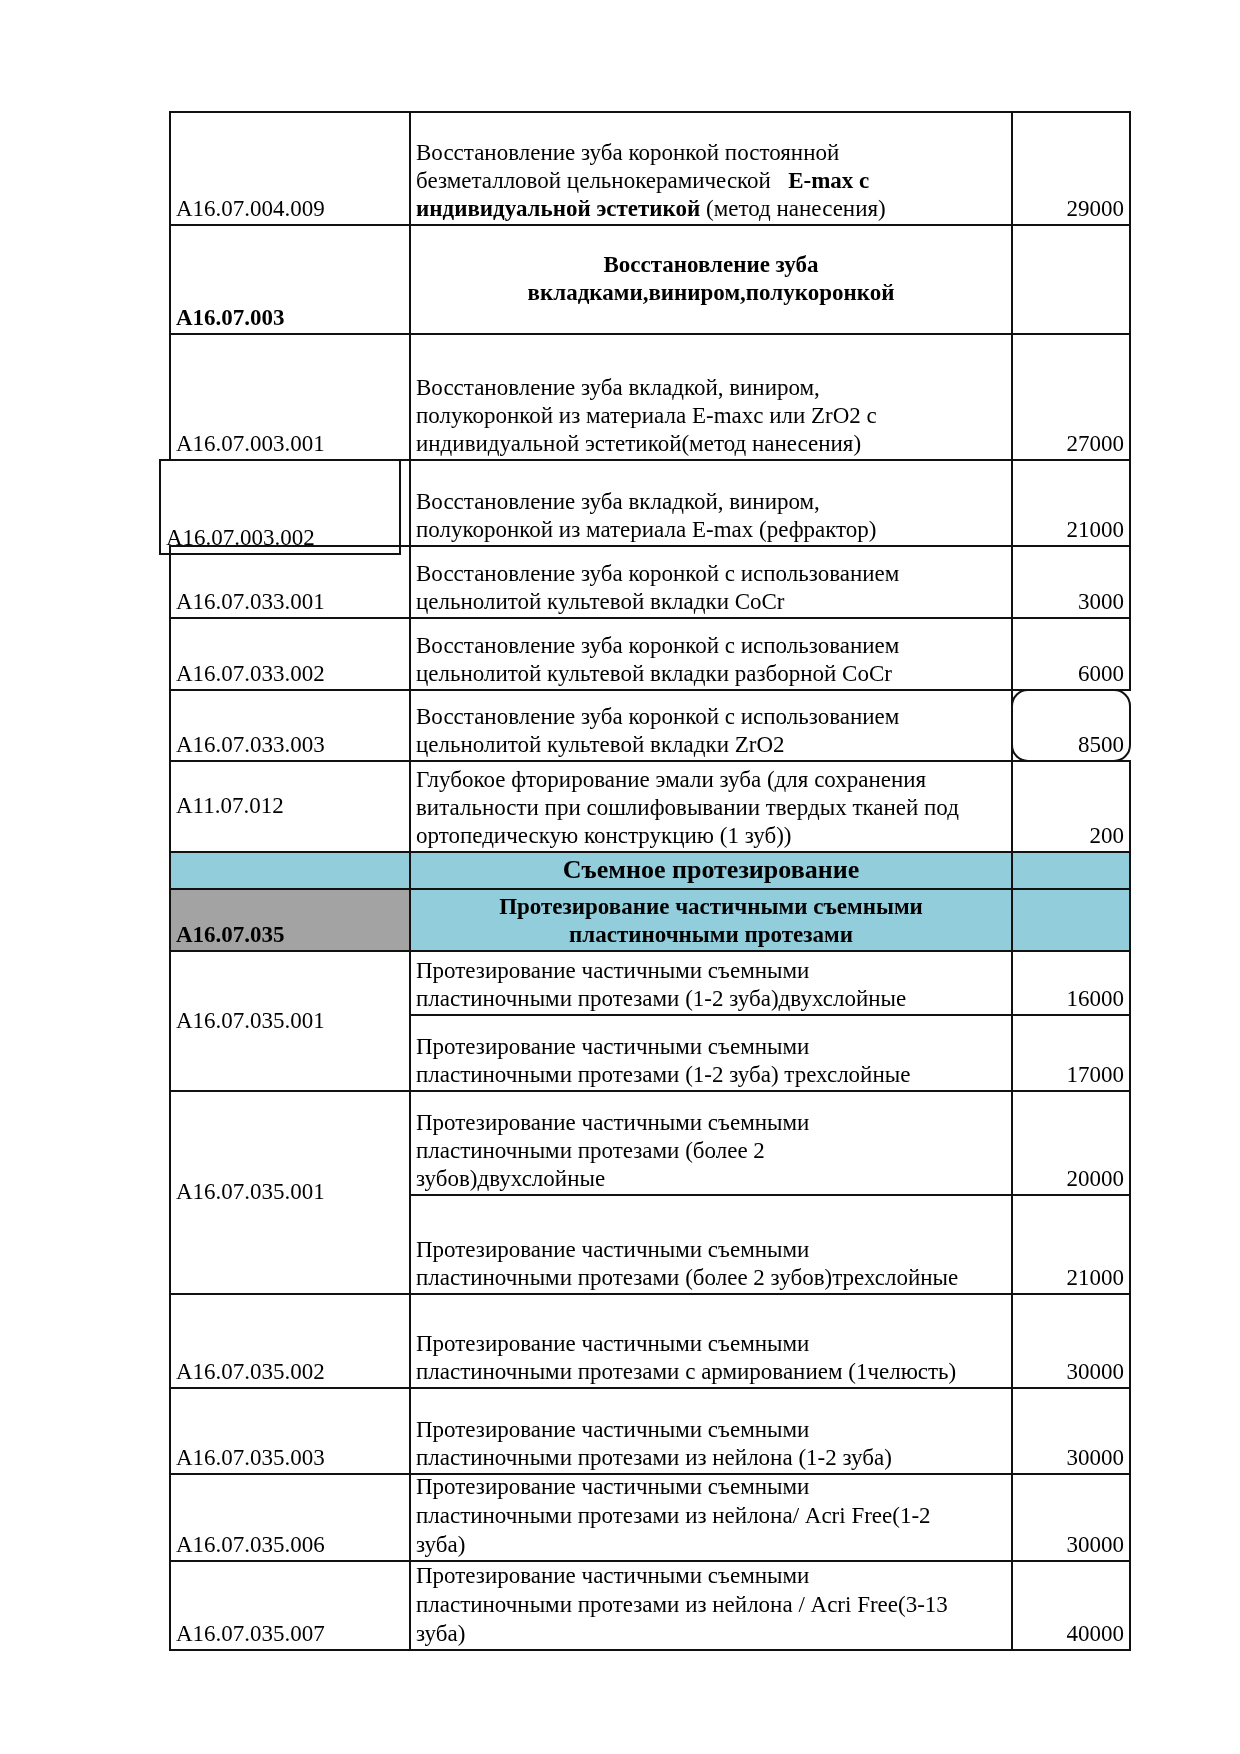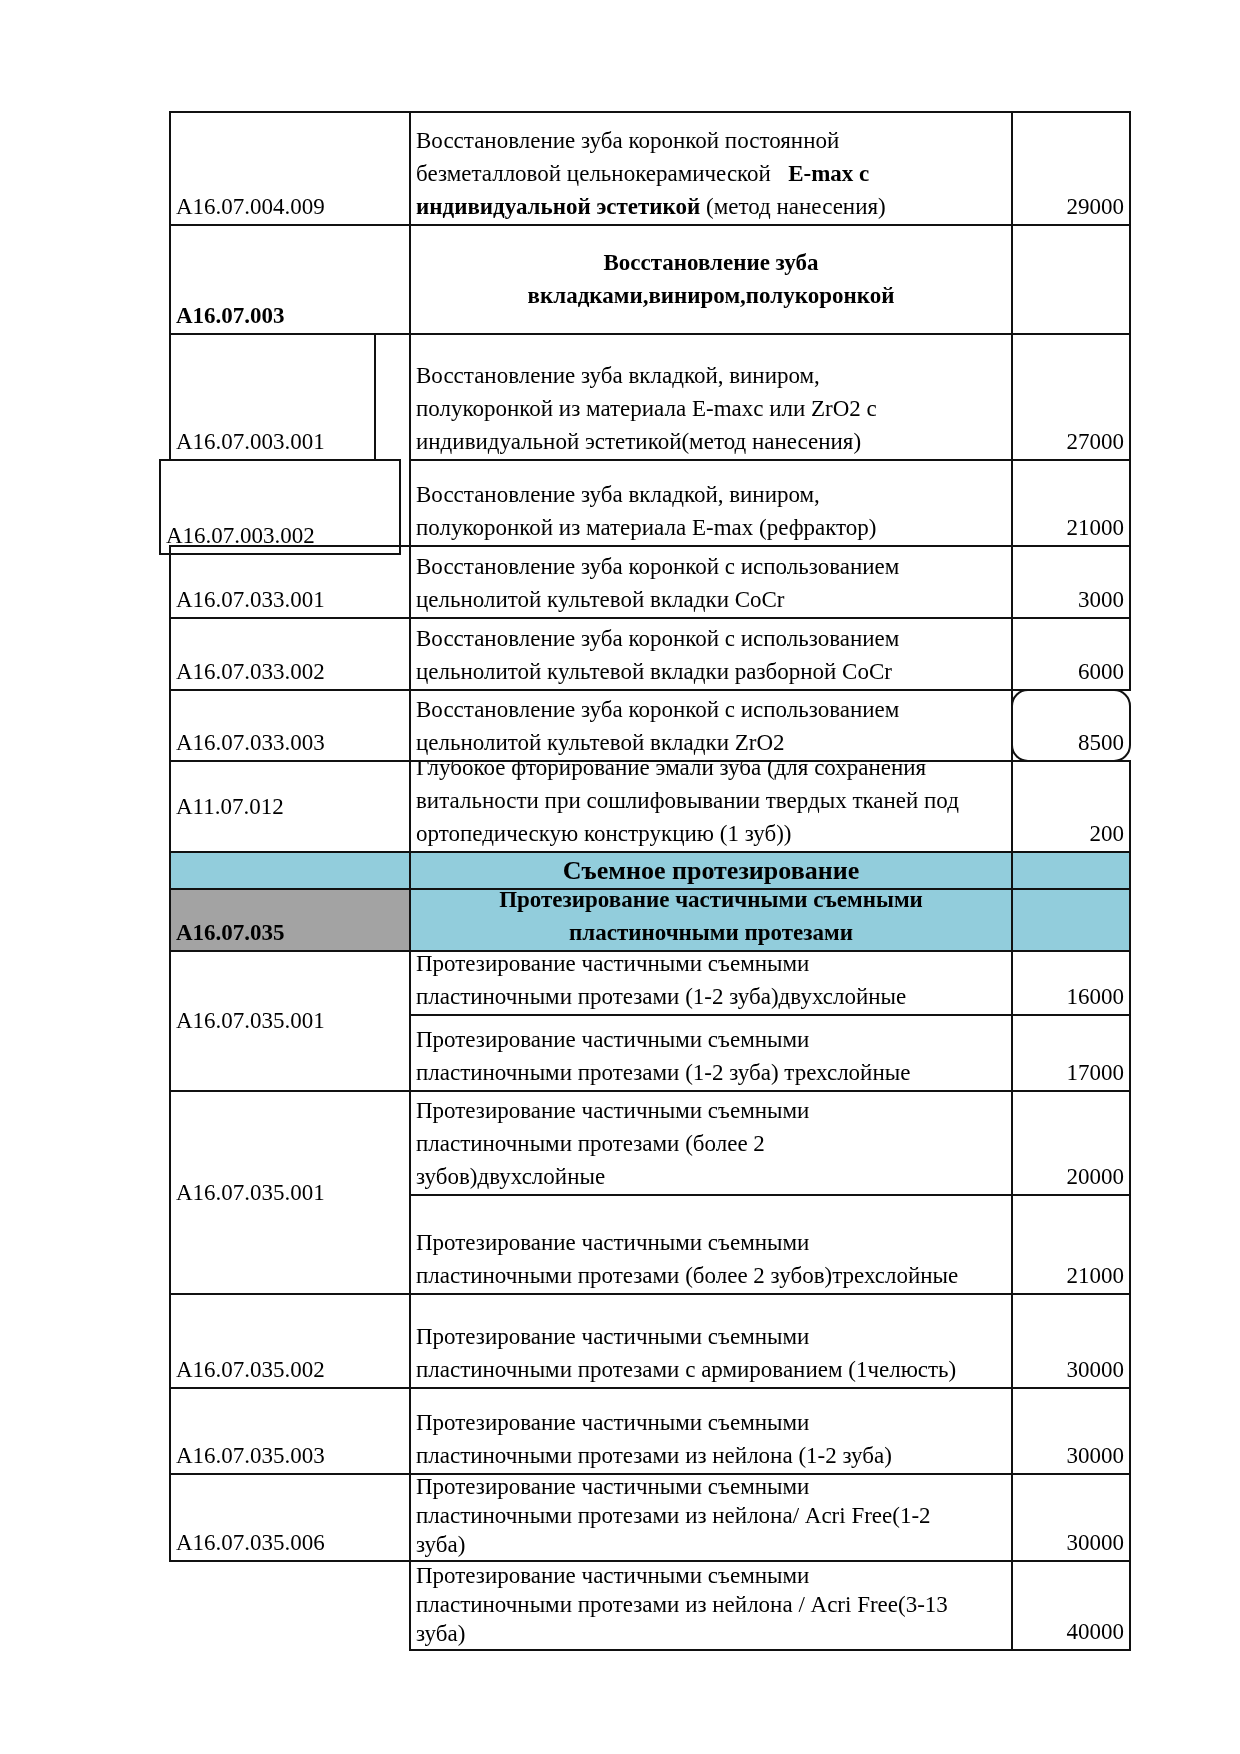--- a/index.html
+++ b/index.html
@@ -2,21 +2,21 @@
 <html><head>
 <meta charset="utf-8">
 <style>
   html, body { margin: 0; padding: 0; background: #ffffff; }
   body { width: 1240px; height: 1754px; position: relative; overflow: hidden;
          font-family: "Liberation Serif", serif; color: #000; }
   #table { position: absolute; left: 0; top: 0; width: 1240px; height: 1754px; }
   .cell { position: absolute; box-sizing: border-box; border: 2px solid #111;
           margin: -1px 0 0 -1px; display: flex; flex-direction: column;
           justify-content: flex-end; padding: 0 5px 1px 5px;
-          font-size: 23px; line-height: 33px; overflow: hidden; }
+          font-size: 23px; line-height: 28px; overflow: hidden; }
   .cell.teal { background: #92CDDC; }
   .cell.num { align-items: flex-end; text-align: right; padding-left: 48px; }
   .cell.center { text-align: center; align-items: center; }
   .cell.mid { justify-content: center; }
   .bold { font-weight: bold; }
   .big { font-size: 26px; font-family: Liberation Serif, serif; }
   .cell .txt { display: block; white-space: pre-wrap; }
 </style>
 </head>
 <body>
@@ -39,21 +39,21 @@
     <span class="txt bold">A16.07.003</span>
   </div>
   <div class="cell center mid" style="left:410px;top:225px;width:604px;height:111px;">
     <span class="txt bold">Восстановление зуба
 вкладками,виниром,полукоронкой</span>
   </div>
   <div class="cell num" style="left:1012px;top:225px;width:120px;height:111px;">
     <span class="txt"></span>
   </div>
 
-  <div class="cell" style="left:170px;top:334px;width:207px;height:128px;">
+  <div class="cell" style="left:170px;top:334px;width:242px;height:128px;">
     <span class="txt">A16.07.003.001</span>
   </div>
   <div class="cell" style="left:410px;top:334px;width:604px;height:128px;">
     <span class="txt">Восстановление зуба вкладкой, виниром,
 полукоронкой из материала E-maxc или ZrO2 с
 индивидуальной эстетикой(метод нанесения)</span>
   </div>
   <div class="cell num" style="left:1012px;top:334px;width:120px;height:128px;">
     <span class="txt">27000</span>
   </div>
@@ -199,20 +199,23 @@
   </div>
   <div class="cell" style="left:410px;top:1474px;width:604px;height:89px;line-height:29px;">
     <span class="txt">Протезирование частичными съемными
 пластиночными протезами из нейлона/ Acri Free(1-2
 зуба)</span>
   </div>
   <div class="cell num" style="left:1012px;top:1474px;width:120px;height:89px;">
     <span class="txt">30000</span>
   </div>
 
+  <div class="cell" style="left:170px;top:1561px;width:242px;height:91px;">
+    <span class="txt">A16.07.035.007</span>
+  </div>
   <div class="cell" style="left:410px;top:1561px;width:604px;height:91px;line-height:29px;">
     <span class="txt">Протезирование частичными съемными
 пластиночными протезами из нейлона / Acri Free(3-13
 зуба)</span>
   </div>
   <div class="cell num" style="left:1012px;top:1561px;width:120px;height:91px;">
     <span class="txt">40000</span>
   </div>
 </div>
 

